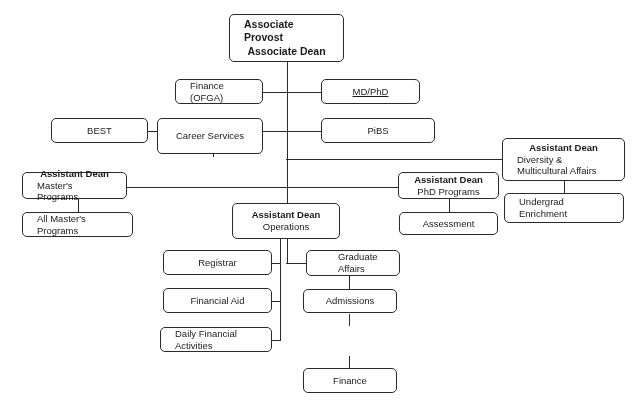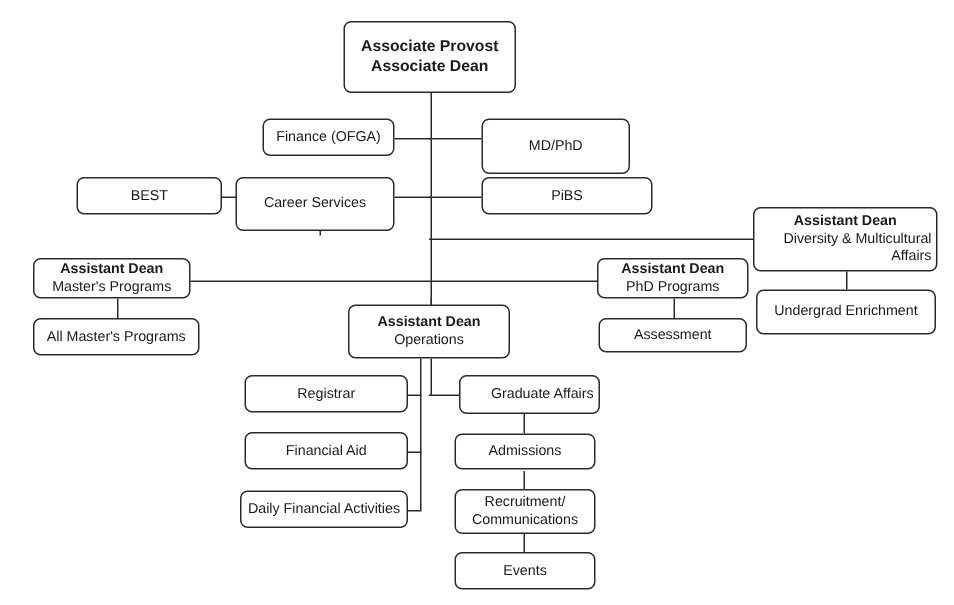--- a/index.html
+++ b/index.html
@@ -18,25 +18,25 @@
   .node {
     position: absolute;
     box-sizing: border-box;
     background: #ffffff;
     border: 1.6px solid #2b2b2b;
     border-radius: 5px;
     display: flex;
     flex-direction: column;
     align-items: center;
     justify-content: center;
-    text-align: right;
+    text-align: left;
     color: #1a1a1a;
     font-size: 9.5px;
     line-height: 1.25;
-    padding: 1px 3px;
+    padding: 1px 14px;
     z-index: 2;
   }
   .node .title {
     font-weight: bold;
   }
   .node .sub {
     font-weight: normal;
   }
   .node.root {
     font-size: 10.5px;
@@ -99,21 +99,21 @@
 
   <div class="node root" style="left:229px; top:14px; width:115px; height:48px;">
     <span class="title">Associate Provost</span>
     <span class="title">Associate Dean</span>
   </div>
 
   <div class="node" style="left:175px; top:79px; width:88px; height:25px;">
     <span class="title" style="font-weight:normal;">Finance (OFGA)</span>
   </div>
 
-  <div class="node" style="left:321px; top:79px; width:99px; height:37px;">
+  <div class="node" style="left:321px; top:79px; width:99px; height:25px;text-decoration:underline;">
     <span class="title" style="font-weight:normal;">MD/PhD</span>
   </div>
 
   <div class="node" style="left:51px; top:118px; width:97px; height:25px;">
     <span class="title" style="font-weight:normal;">BEST</span>
   </div>
 
   <div class="node" style="left:157px; top:118px; width:106px; height:36px;">
     <span class="title" style="font-weight:normal;">Career Services</span>
   </div>
@@ -168,22 +168,18 @@
   </div>
 
   <div class="node" style="left:303px; top:289px; width:94px; height:24px;">
     <span class="title" style="font-weight:normal;">Admissions</span>
   </div>
 
   <div class="node" style="left:160px; top:327px; width:112px; height:25px;">
     <span class="title" style="font-weight:normal;">Daily Financial Activities</span>
   </div>
 
-  <div class="node" style="left:303px; top:326px; width:94px; height:30px;">
-    <span class="title" style="font-weight:normal;">Recruitment/</span>
-    <span class="sub">Communications</span>
-  </div>
 
   <div class="node" style="left:303px; top:368px; width:94px; height:25px;">
-    <span class="title" style="font-weight:normal;">Events</span>
+    <span class="title" style="font-weight:normal;">Finance</span>
   </div>
 
 </div>
 
 </body></html>

